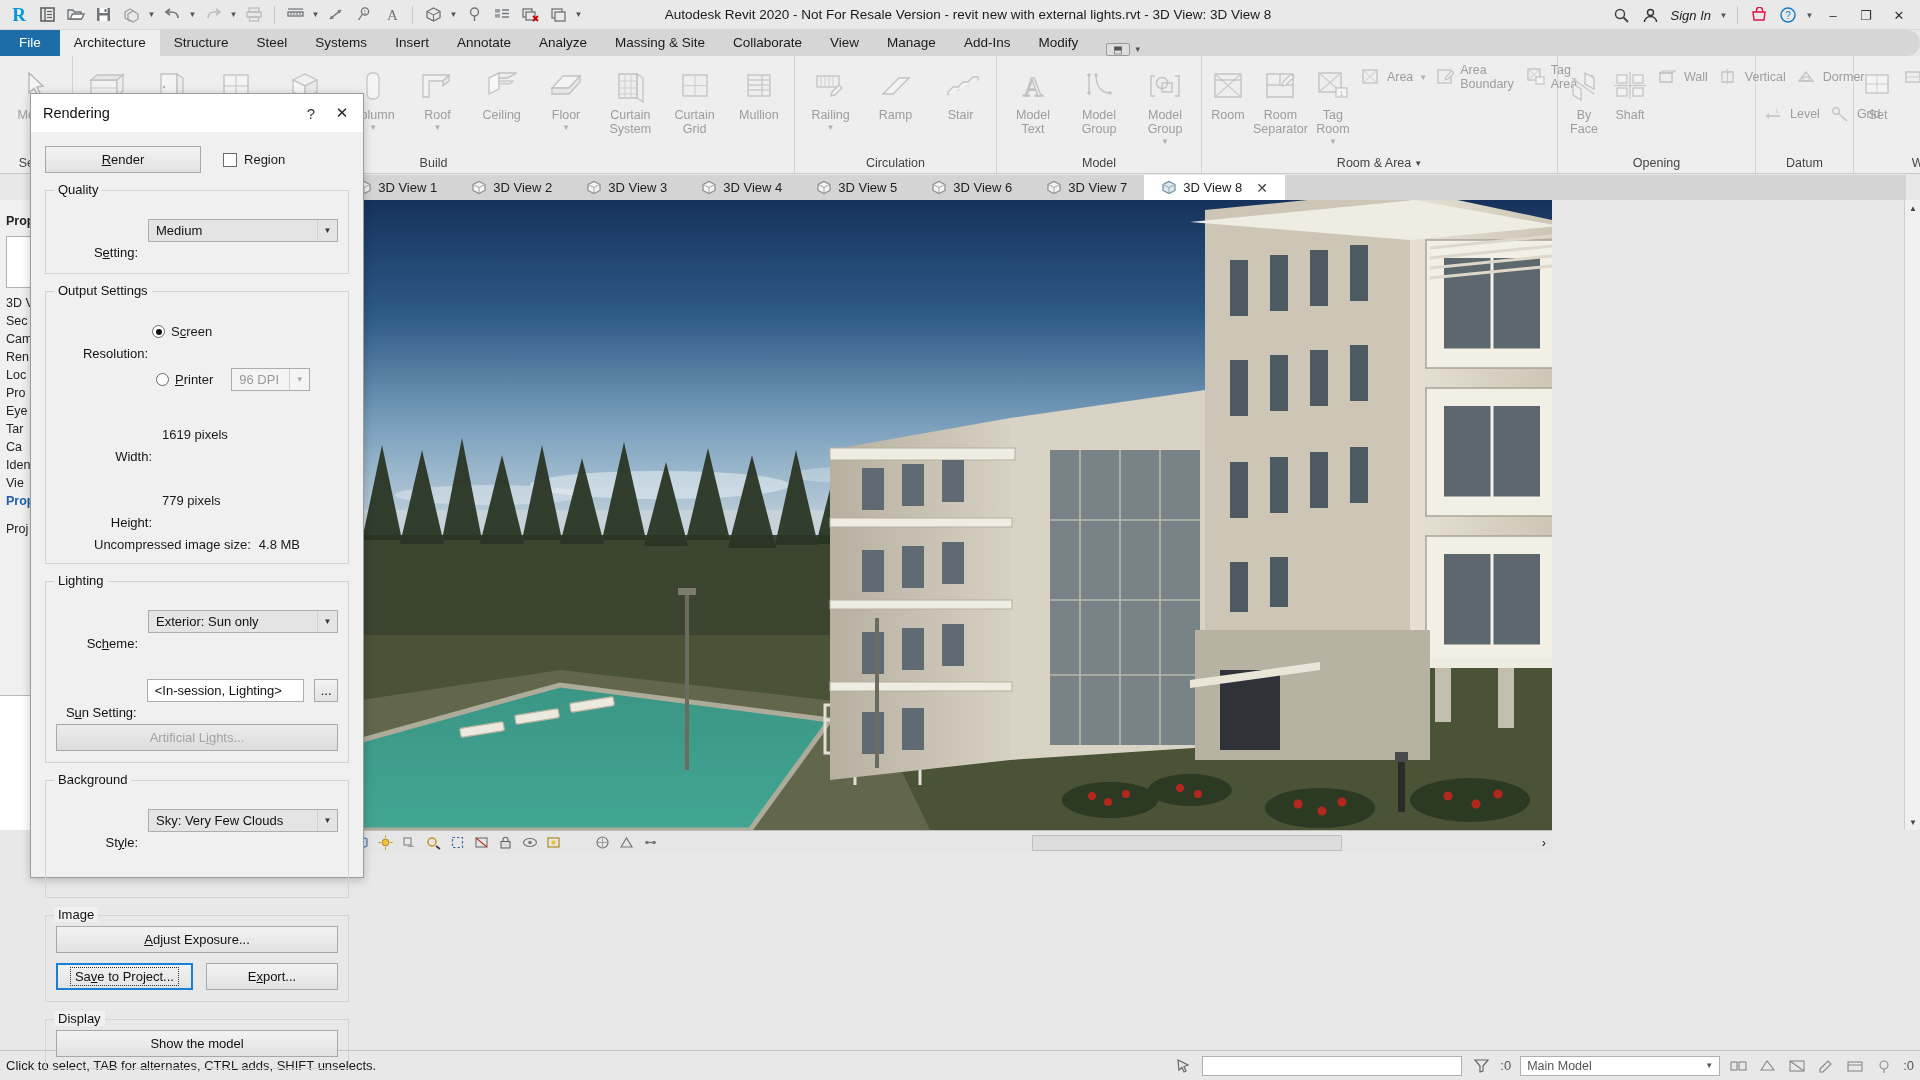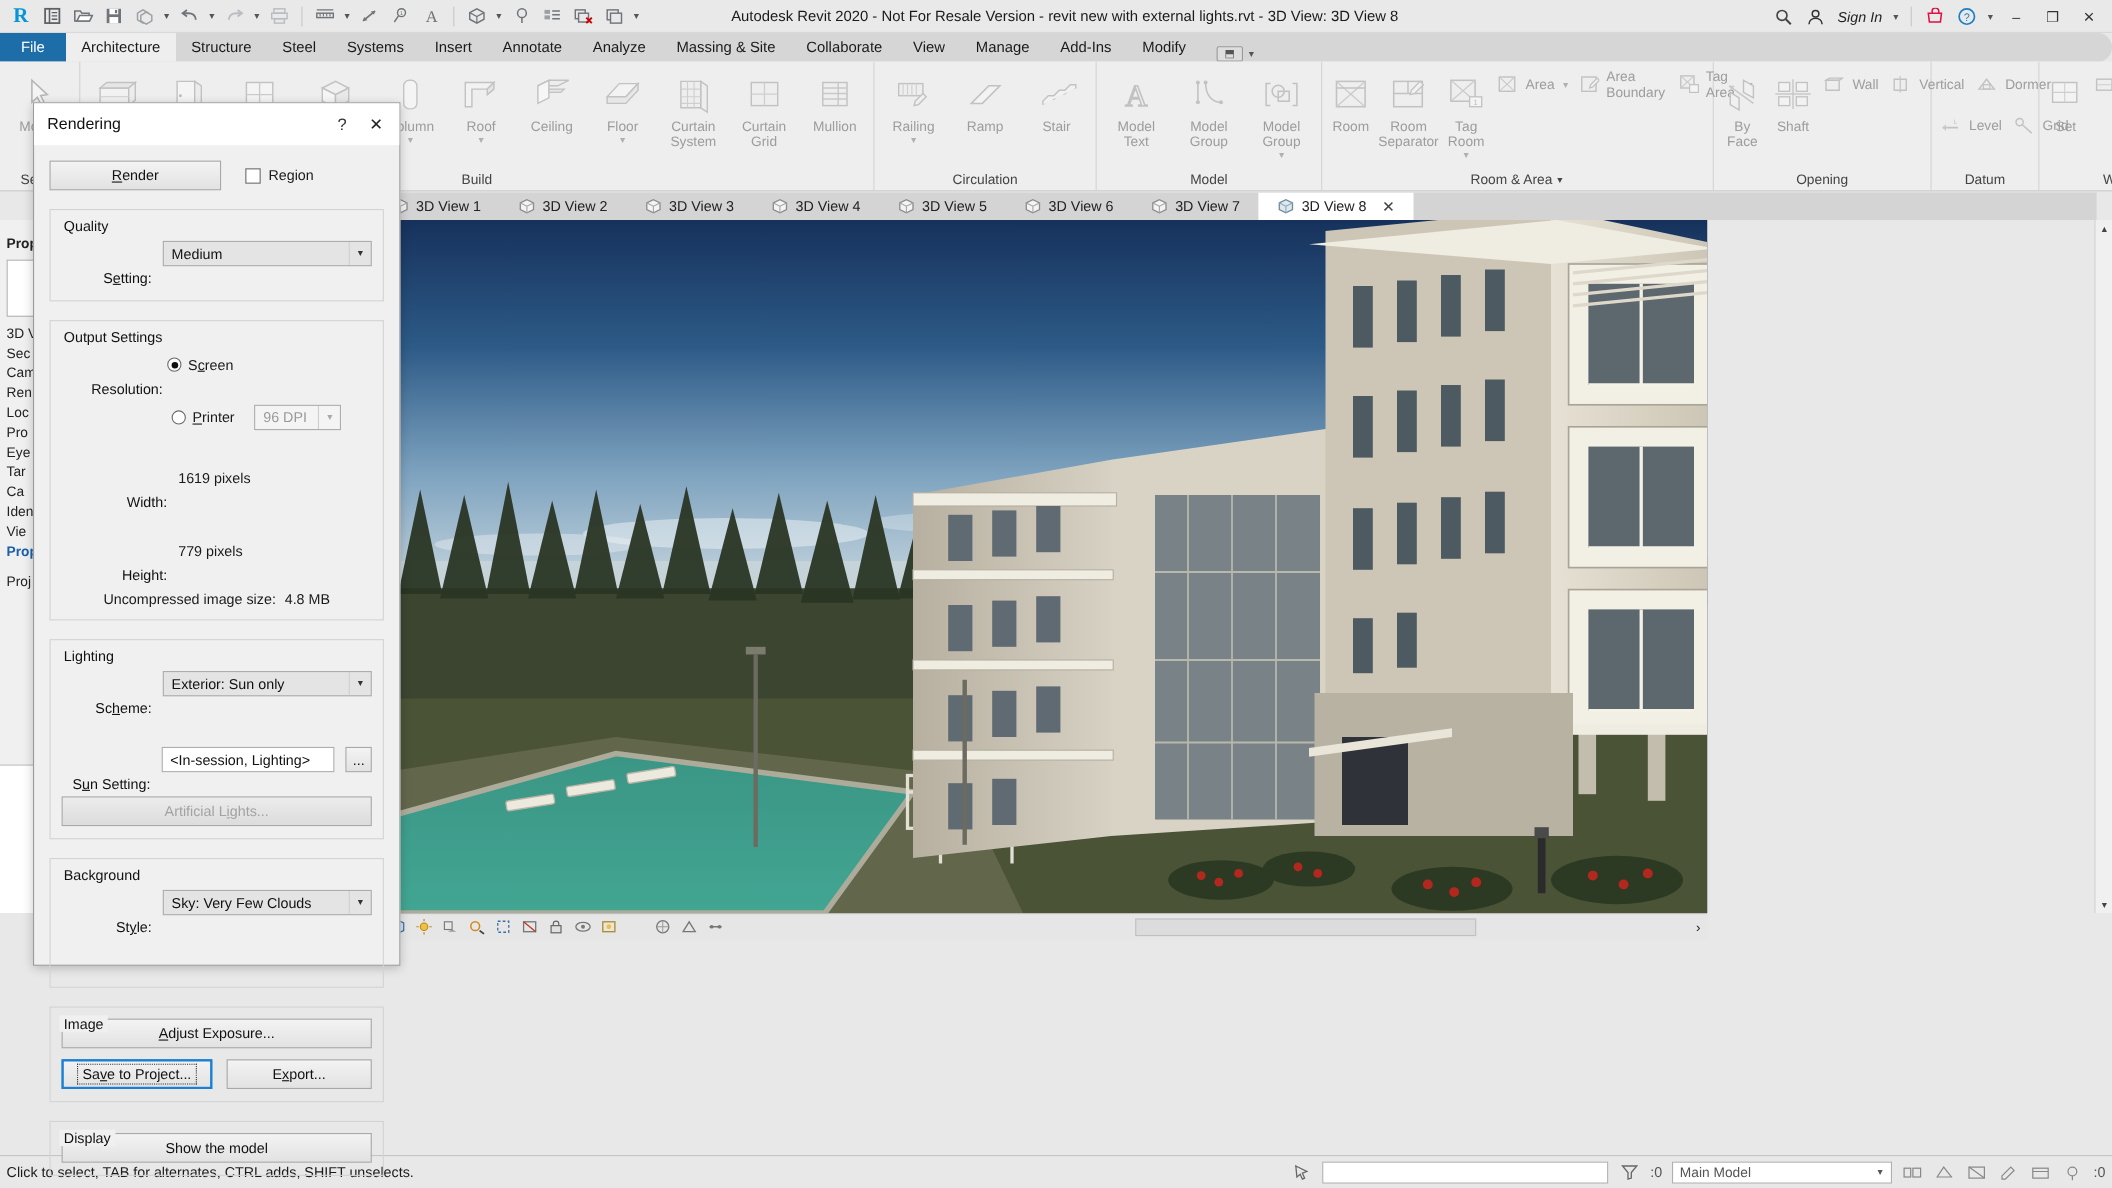--- a/index.html
+++ b/index.html
@@ -184,21 +184,21 @@
      border-color:#1b7fd4; }
   .btn.focus::after { content:""; position:absolute; }
 
   .row { display:flex; align-items:center; }
   .group {
     border: 1px solid #d3d3d3; margin-top: 13px; padding: 10px 10px 11px 10px;
     position: relative;
   }
   .group > .glabel {
     position: absolute; top: -9px; left: 8px; background:#f0f0f0; padding: 0 4px;
-    font-size: 13px; color:#111;margin-top:16px;
+    font-size: 13px; color:#111;
   }
   .lbl-r { text-align: right; font-size:13px; color:#111;margin-top:44px; }
   .combo {
     height: 23px; border:1px solid #adadad; background:#e4e4e4;
     display:flex; align-items:center; padding-left:7px; font-size:13px; color:#111;
     position:relative;
   }
   .combo.white { background:#fff; }
   .combo .arrow {
     position:absolute; right:0; top:0; bottom:0; width:20px;

